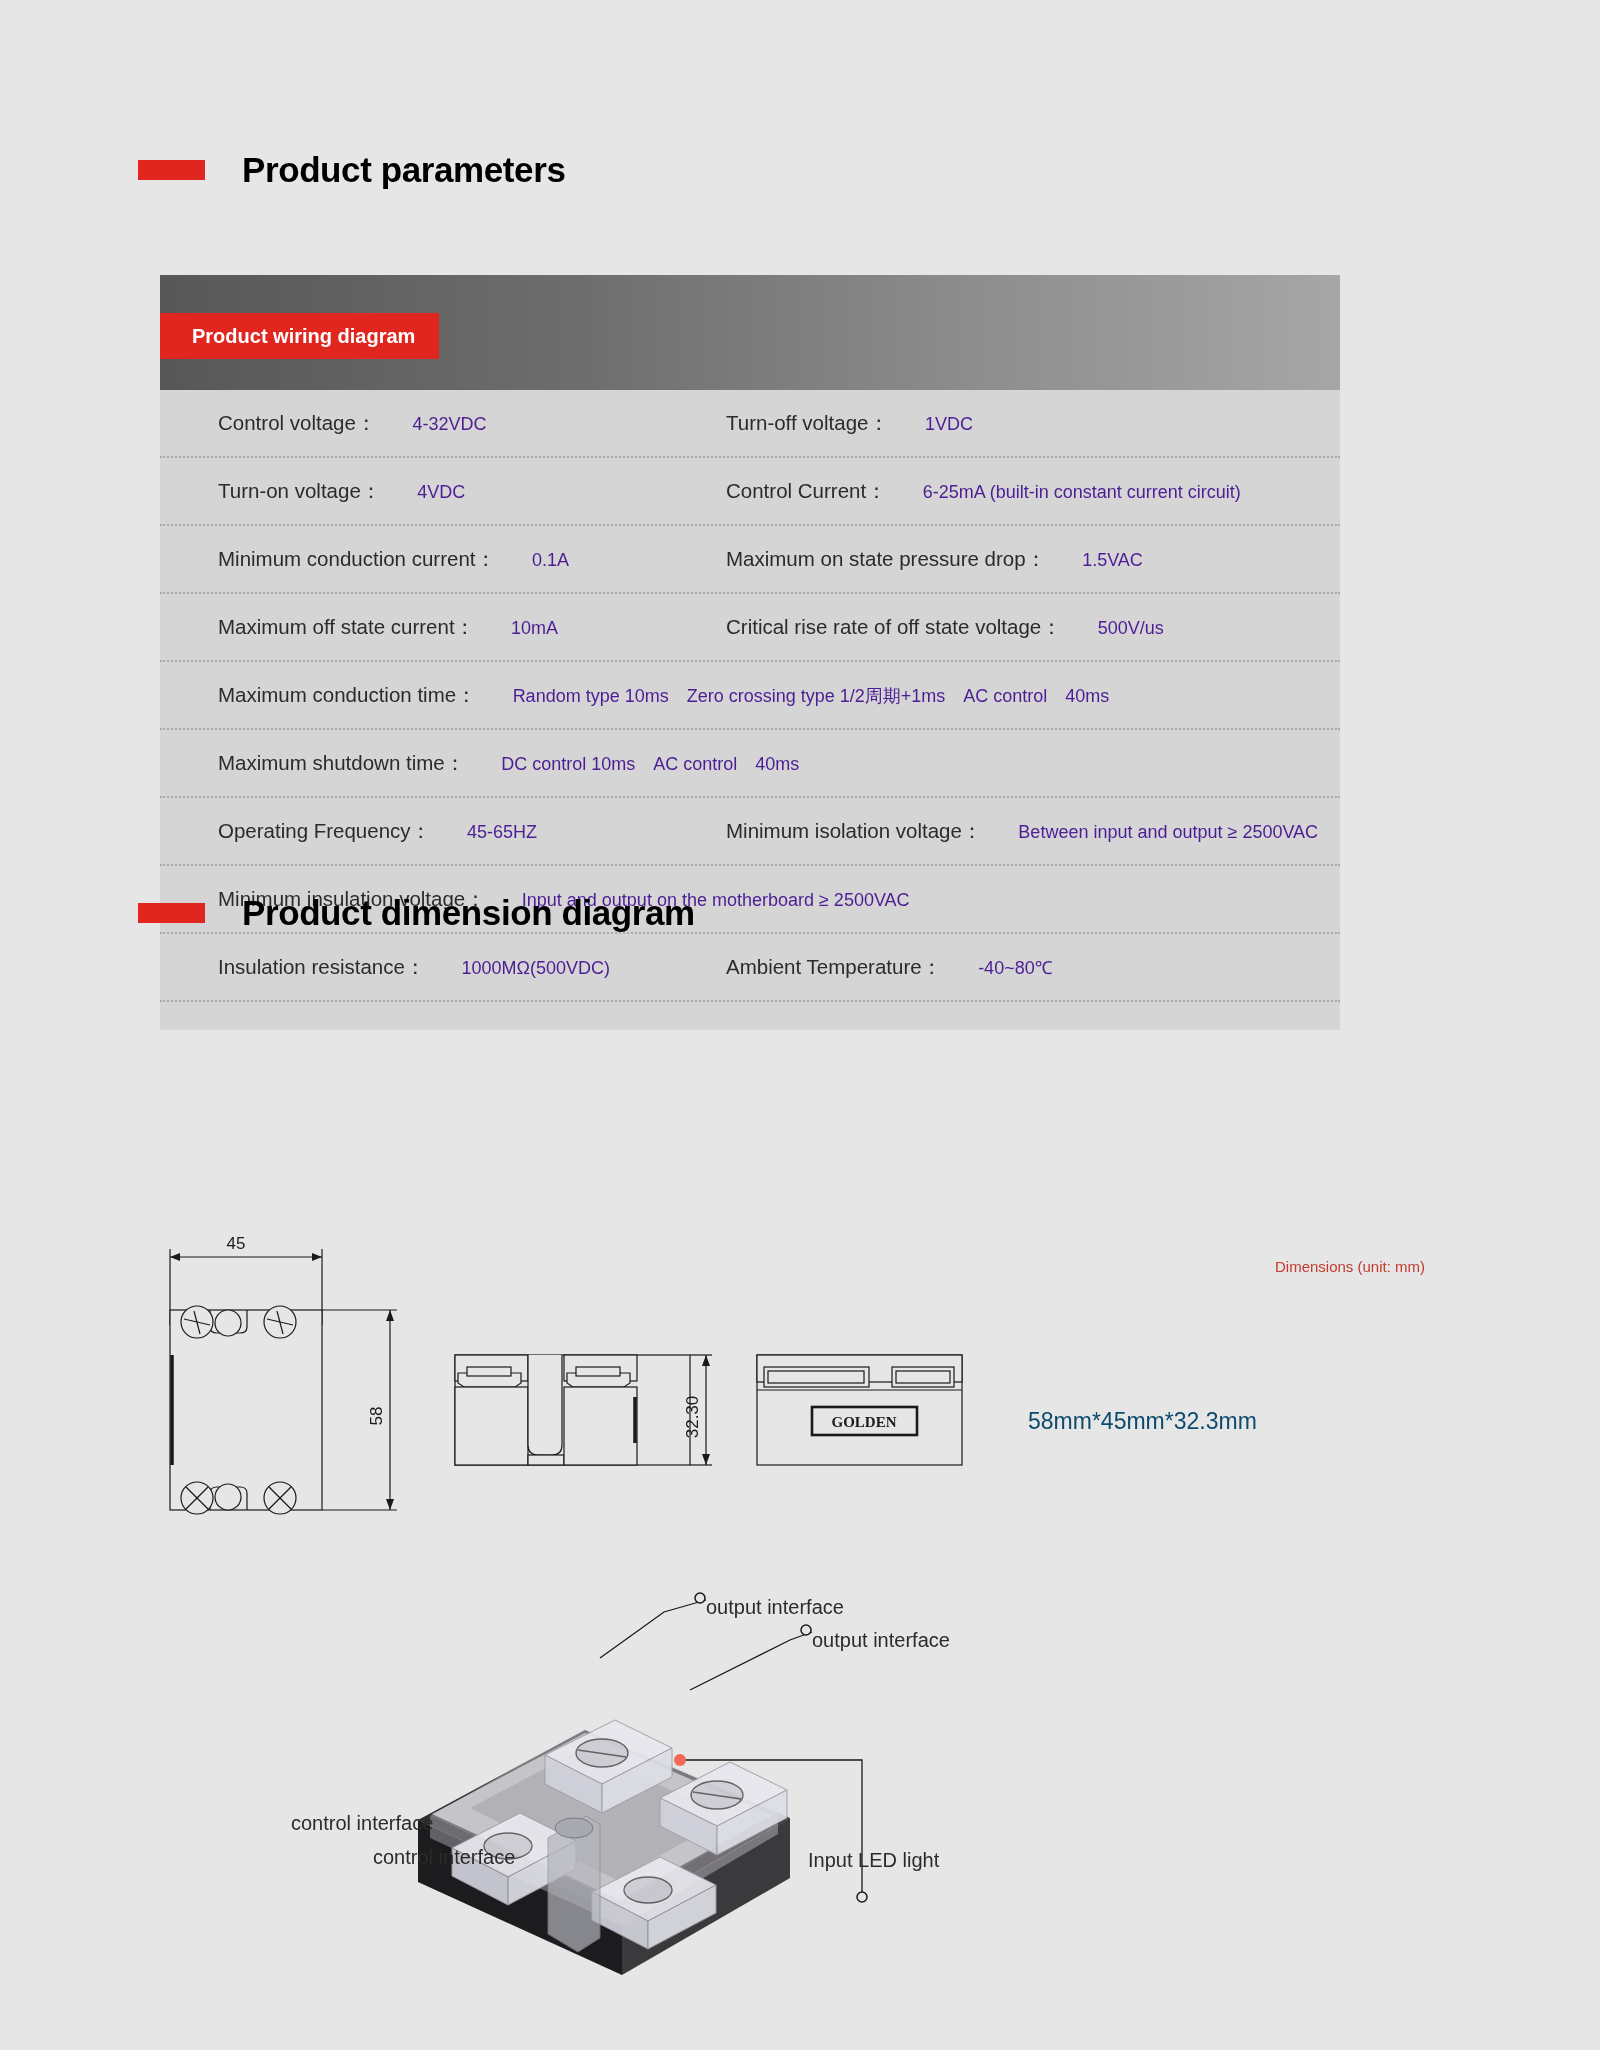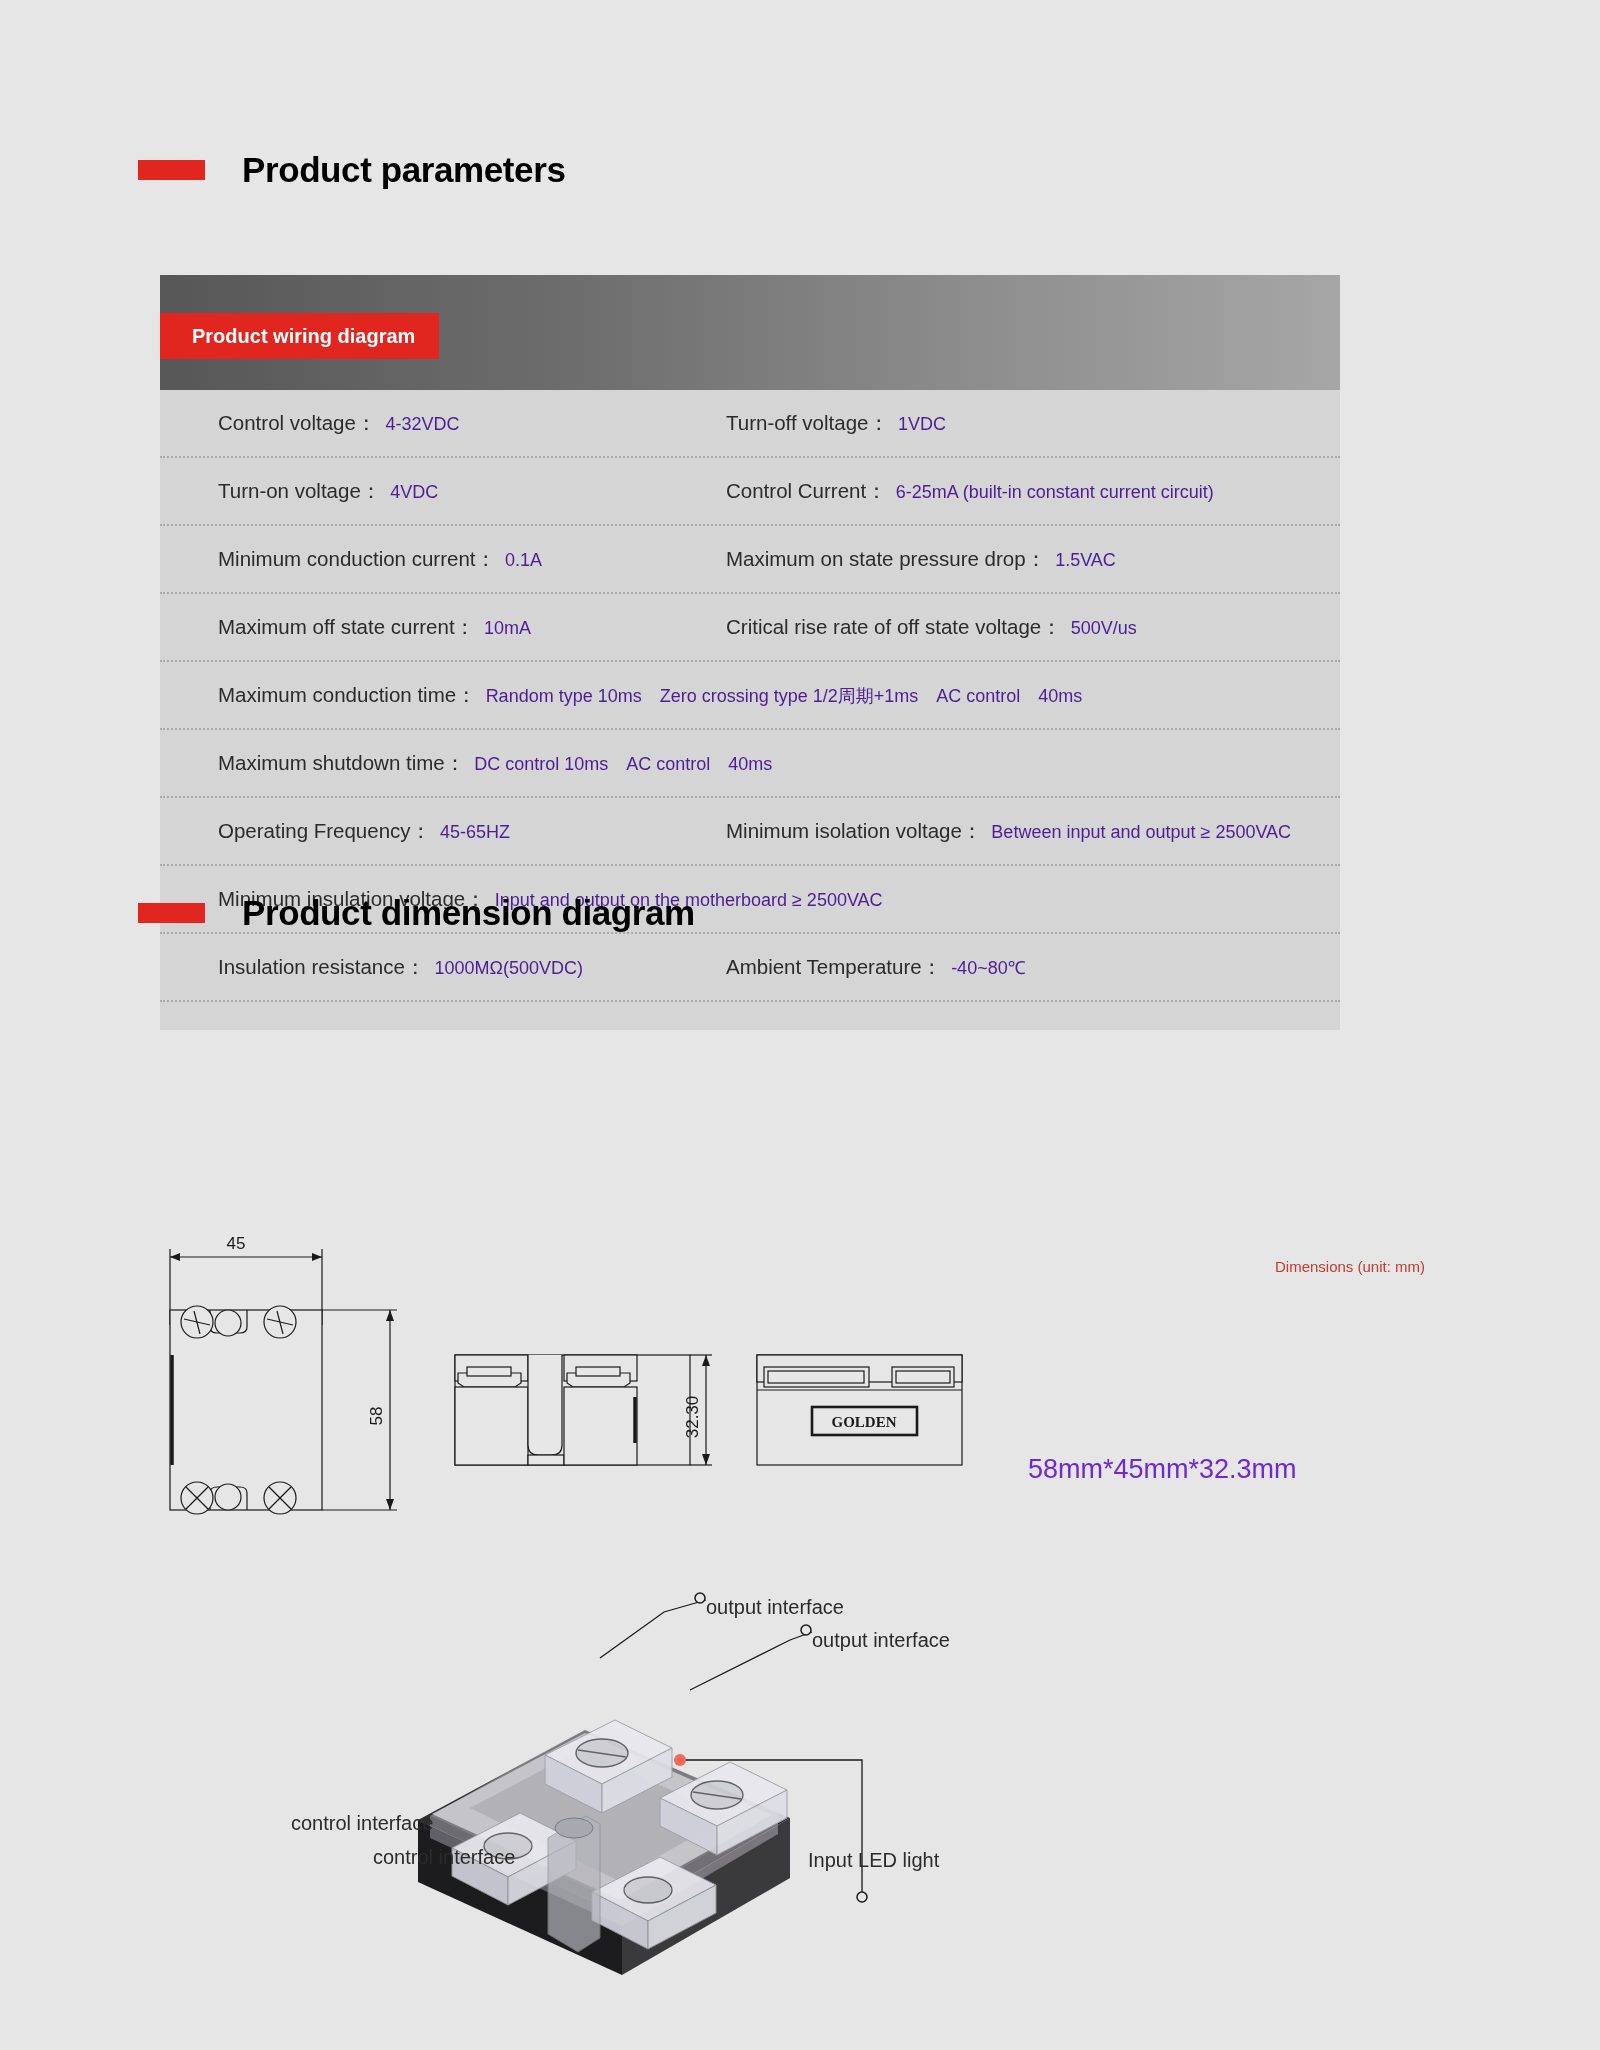--- a/index.html
+++ b/index.html
@@ -70,20 +70,21 @@
     align-items: center;
     min-height: 68px;
     border-bottom: 2px dotted #a9a9a9;
     padding: 0 22px;
   }
   .spec-row:last-child { border-bottom: 2px dotted #a9a9a9; }
   .spec-cell {
     display: flex;
     align-items: baseline;
     padding-left: 36px;
+    gap: 27px;
   }
   .spec-cell.left  { width: 508px; flex: none; }
   .spec-cell.right { flex: 1; }
   .spec-cell.full  { flex: 1; }
   .spec-label {
     font-size: 20.5px;
     color: #2b2b2b;
     white-space: nowrap;
   }
   .spec-value {
@@ -105,23 +106,23 @@
     position: absolute;
     left: 1275px;
     top: 1258px;
     font-size: 15px;
     color: #c23b2e;
     white-space: nowrap;
   }
   .dim-size-text {
     position: absolute;
     left: 1028px;
-    top: 1454px;
-    font-size: 27px;
-    color: #6d28d9;
+    top: 1408px;
+    font-size: 23px;
+    color: #0c4a6e;
     white-space: nowrap;
   }
 
   
   .photo-area {
     position: absolute;
     left: 0;
     top: 1570px;
     width: 1600px;
     height: 440px;

